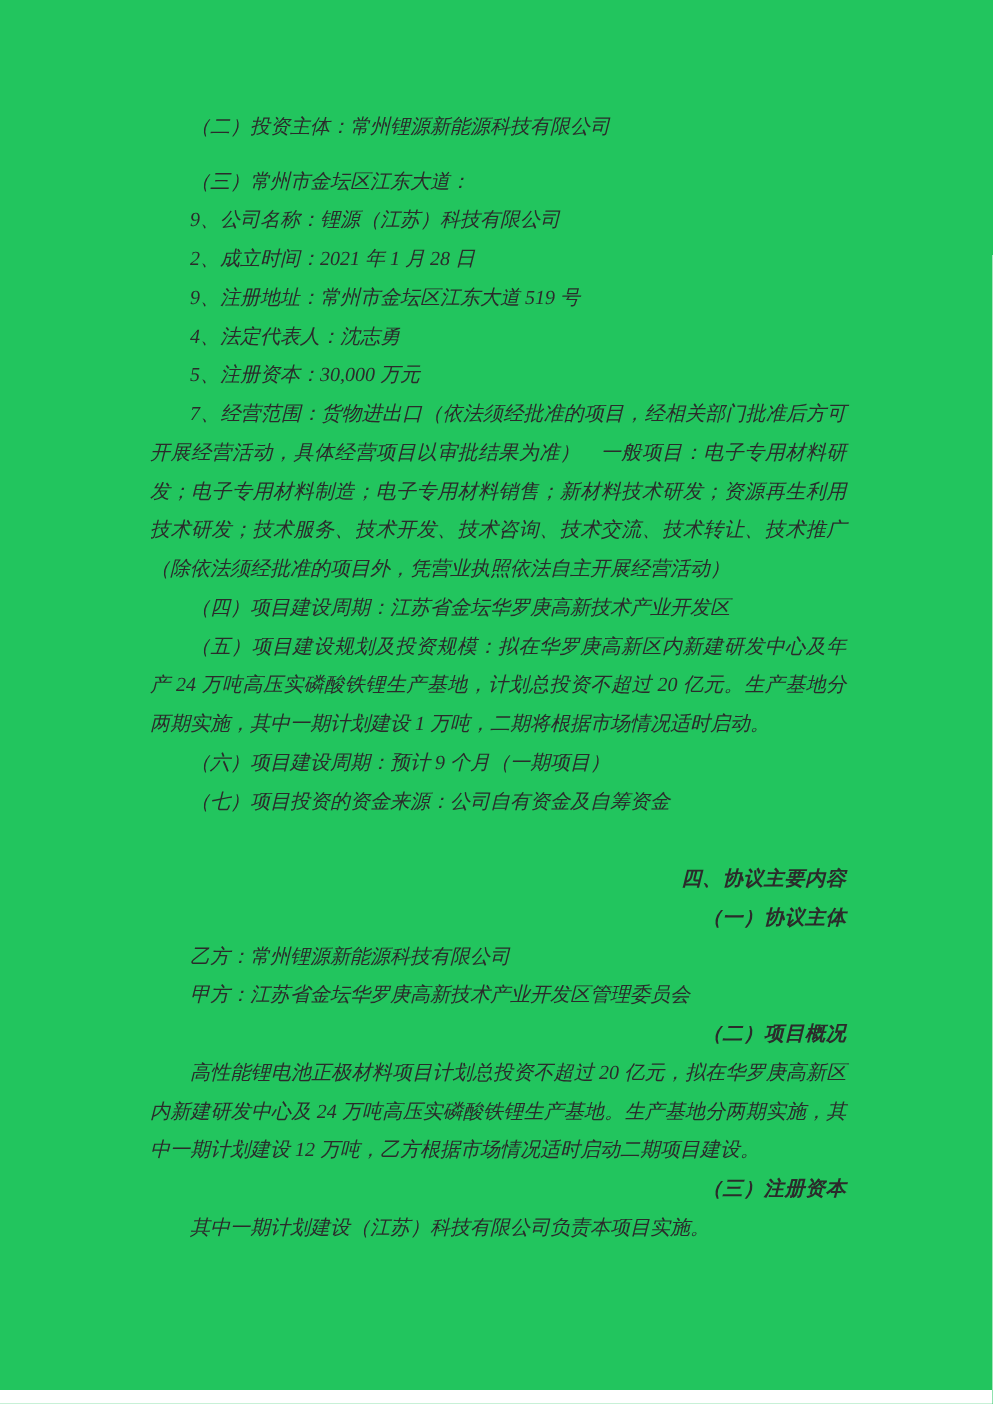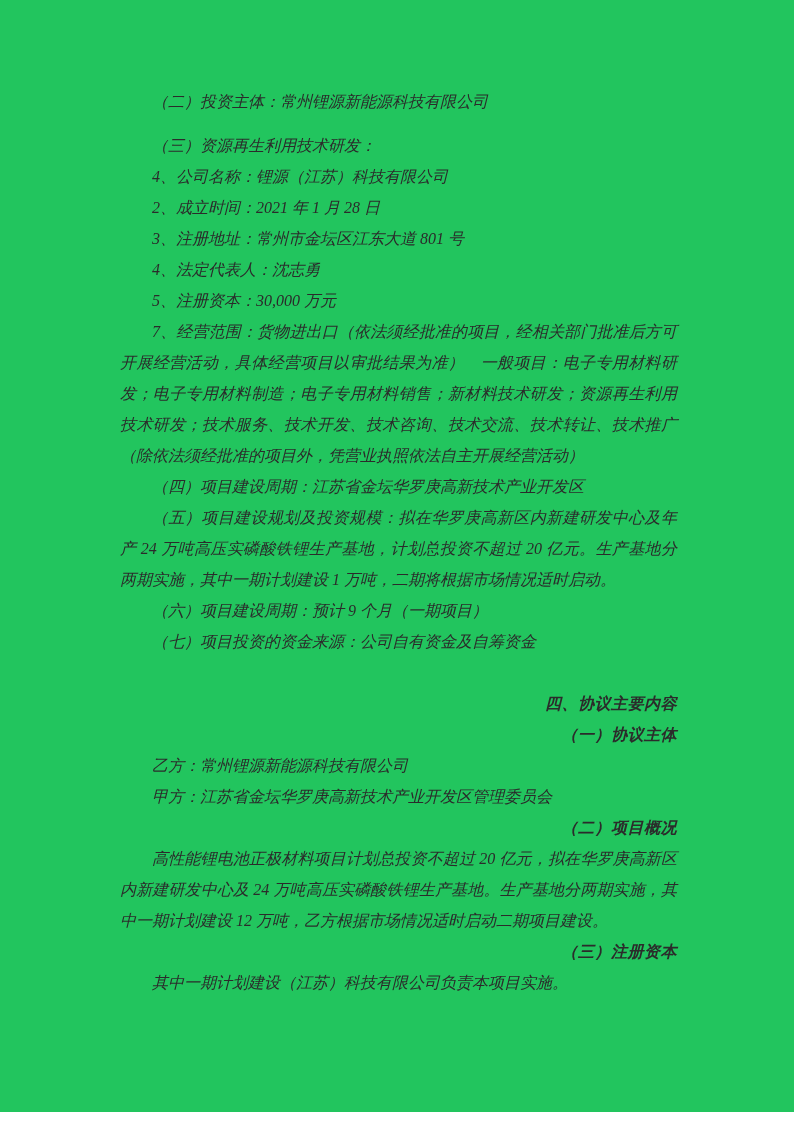--- a/index.html
+++ b/index.html
@@ -43,24 +43,24 @@
   .content p.first {
     margin-bottom: 13px;
   }
 </style>
 </head>
 <body>
 
 <div class="page">
   <div class="content" id="doc-content" style="color: rgb(43, 43, 43);">
       <p class="body first">（二）投资主体：常州锂源新能源科技有限公司</p>
-      <p class="body">（三）资源再生利用技术研发：</p>
-      <p class="body">4、公司名称：锂源（江苏）科技有限公司</p>
+      <p class="body">（三）常州市金坛区江东大道：</p>
+      <p class="body">9、公司名称：锂源（江苏）科技有限公司</p>
       <p class="body">2、成立时间：2021 年 1 月 28 日</p>
-      <p class="body">3、注册地址：常州市金坛区江东大道 801 号</p>
+      <p class="body">9、注册地址：常州市金坛区江东大道 519 号</p>
       <p class="body">4、法定代表人：沈志勇</p>
       <p class="body">5、注册资本：30,000 万元</p>
       <p class="body">7、经营范围：货物进出口（依法须经批准的项目，经相关部门批准后方可开展经营活动，具体经营项目以审批结果为准）　一般项目：电子专用材料研发；电子专用材料制造；电子专用材料销售；新材料技术研发；资源再生利用技术研发；技术服务、技术开发、技术咨询、技术交流、技术转让、技术推广（除依法须经批准的项目外，凭营业执照依法自主开展经营活动）</p>
       <p class="body">（四）项目建设周期：江苏省金坛华罗庚高新技术产业开发区</p>
       <p class="body">（五）项目建设规划及投资规模：拟在华罗庚高新区内新建研发中心及年产 24 万吨高压实磷酸铁锂生产基地，计划总投资不超过 20 亿元。生产基地分两期实施，其中一期计划建设 1 万吨，二期将根据市场情况适时启动。</p>
       <p class="body">（六）项目建设周期：预计 9 个月（一期项目）</p>
       <p class="body">（七）项目投资的资金来源：公司自有资金及自筹资金</p>
       <p class="spacer"></p>
       <p class="heading">四、协议主要内容</p>
       <p class="heading">（一）协议主体</p>

